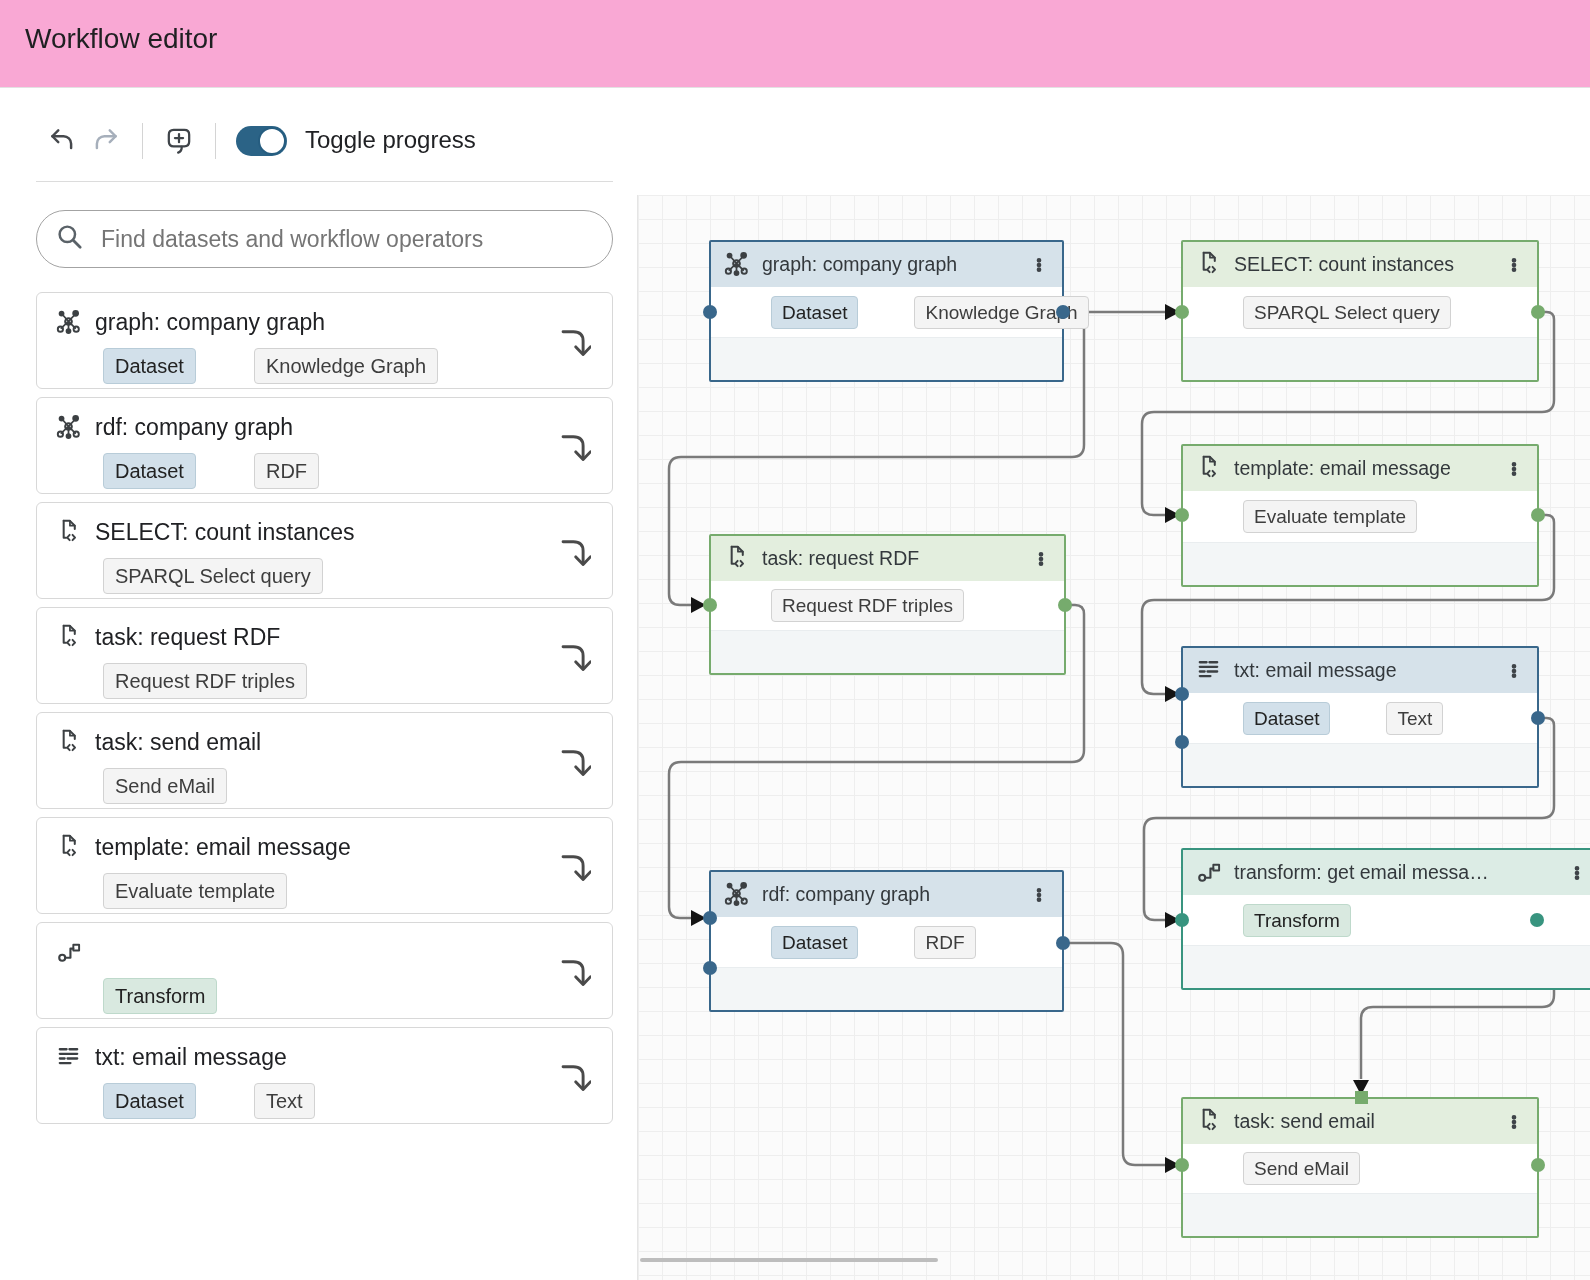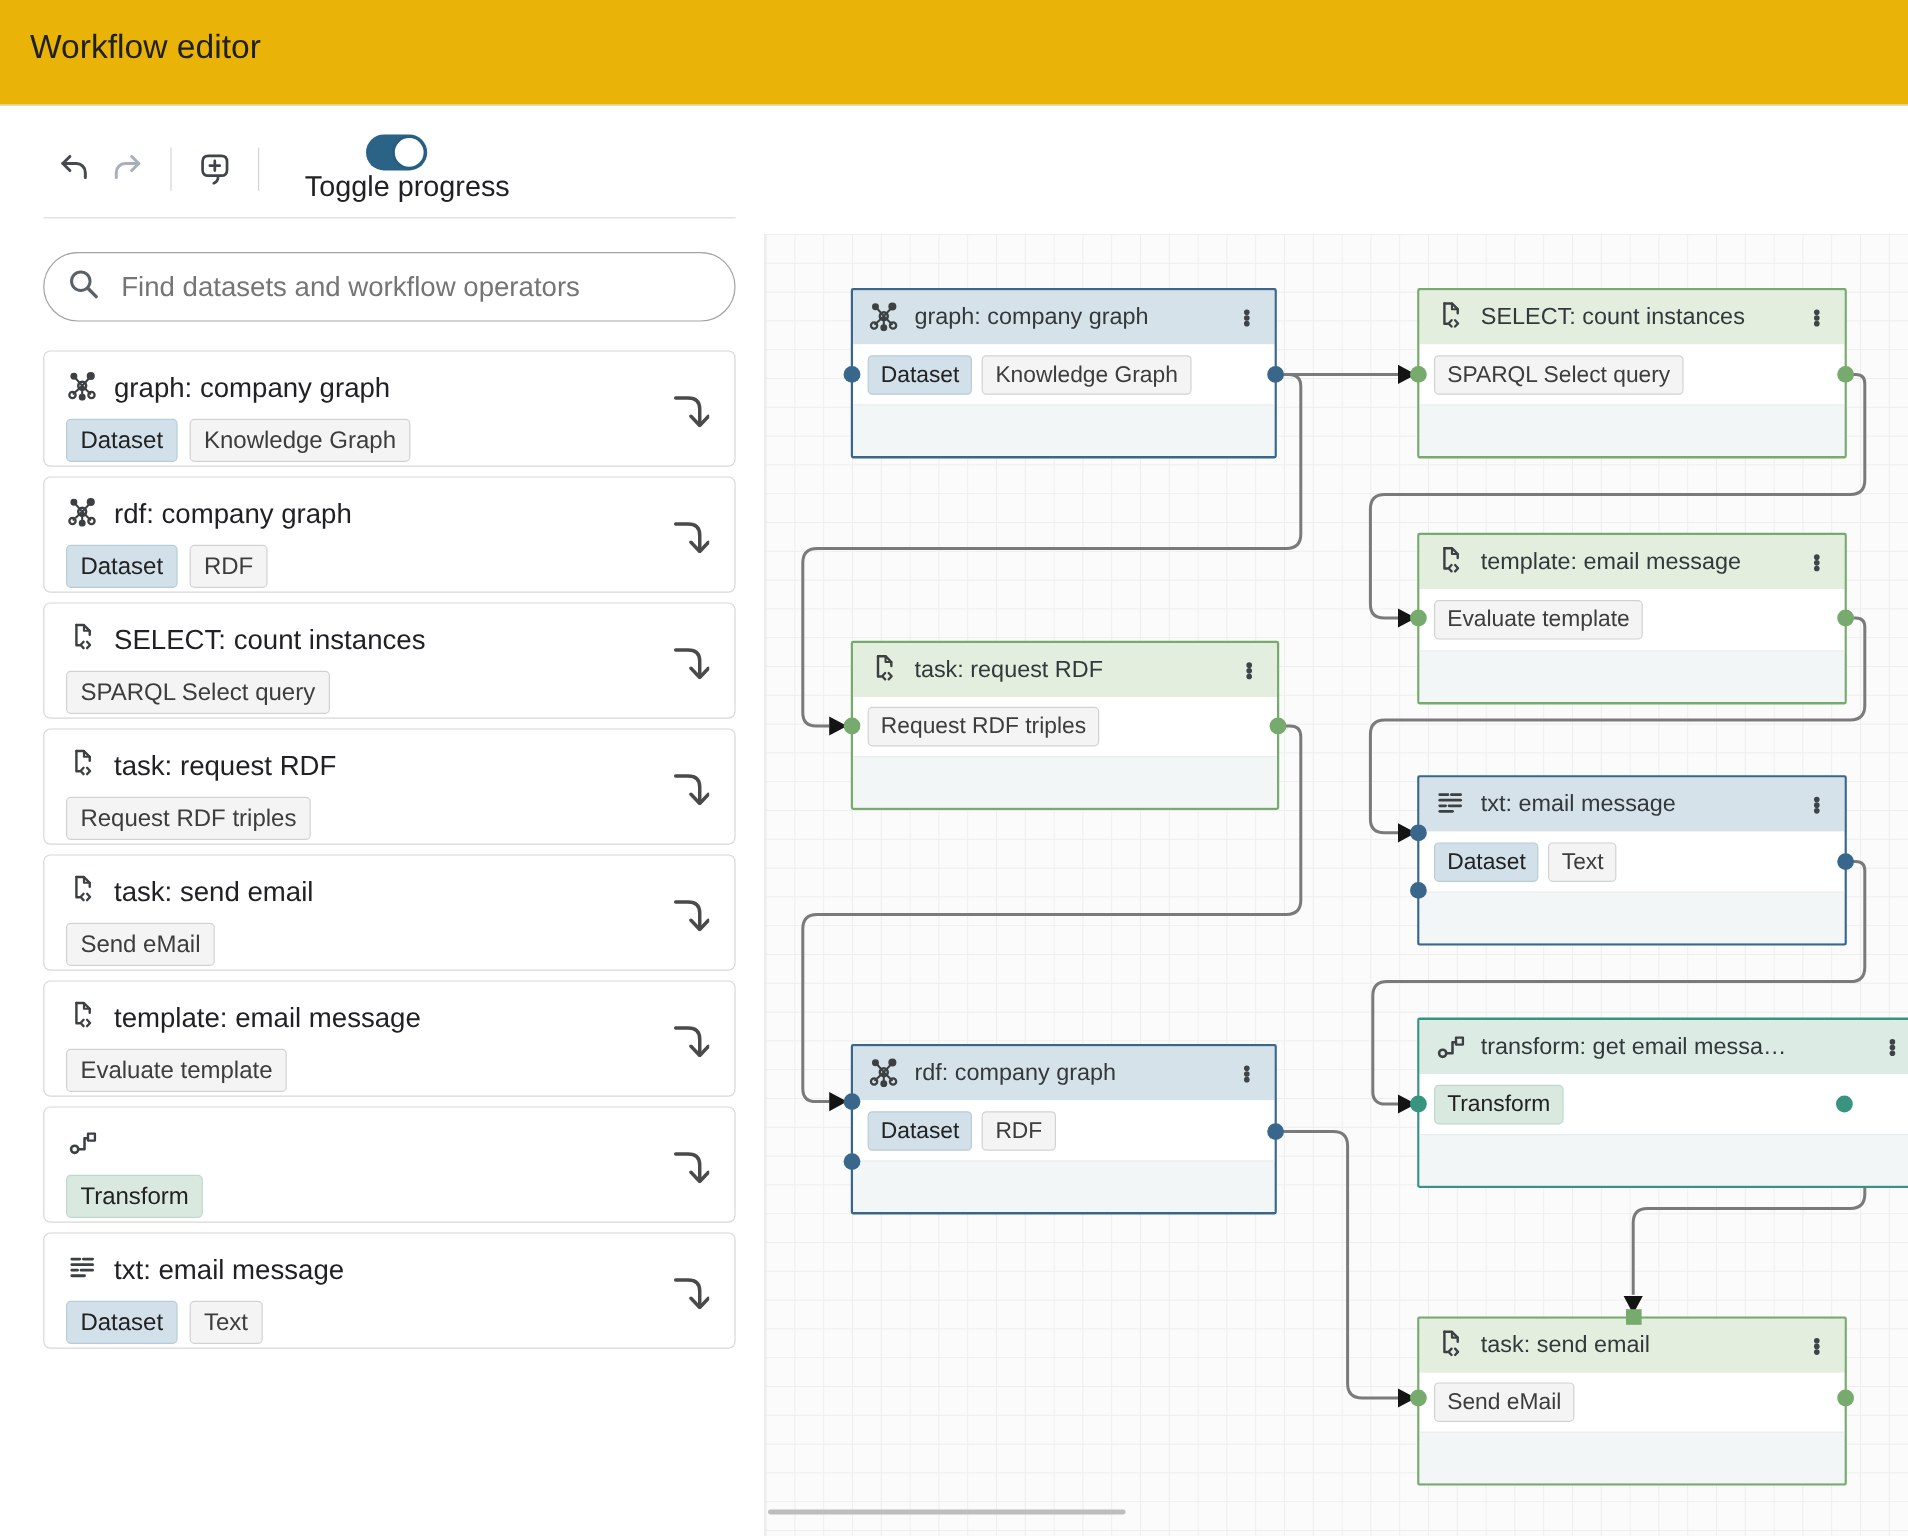--- a/index.html
+++ b/index.html
@@ -2,28 +2,28 @@
 <html><head>
 <meta charset="utf-8">
 <style>
   html,body{margin:0;padding:0;}
   body{
     width:1590px;height:1280px;position:relative;overflow:hidden;
     background:#ffffff;font-family:"Liberation Sans", sans-serif;
     -webkit-font-smoothing:antialiased;
   }
   
-  .app-header{position:absolute;left:0;top:0;width:1590px;height:87px;background:#eab308;border-bottom:1px solid #e2e2e2;}
+  .app-header{position:absolute;left:0;top:0;width:1590px;height:87px;background:#f9a8d4;border-bottom:1px solid #e2e2e2;}
   .app-title{position:absolute;left:25px;top:23px;font-size:28px;color:#1f2022;font-weight:400;}
 
   
   .toolbar{position:absolute;left:40px;top:114px;height:54px;display:flex;align-items:center;}
   .tb-btn{width:44px;height:44px;display:flex;align-items:center;justify-content:center;border:none;background:transparent;padding:0;cursor:pointer;}
   .tb-divider{width:1px;height:36px;background:#d4d4d4;margin:0 14px;}
-  .toggle-wrap{display:flex;align-items:center;margin-left:6px;flex-direction:column;}
+  .toggle-wrap{display:flex;margin-left:6px;}
   .toggle{position:relative;width:51px;height:30px;border-radius:16px;background:#2b6386;cursor:pointer;}
   .toggle-knob{position:absolute;right:1px;top:1px;width:24px;height:24px;border-radius:50%;background:#fff;border:2px solid #265d80;}
   .toggle-label{margin-left:18px;font-size:24px;color:#202124;}
 
   .sidebar-divider{position:absolute;left:36px;top:181px;width:577px;height:1px;background:#dcdcdc;}
 
   
   .search{position:absolute;left:36px;top:210px;width:577px;height:58px;box-sizing:border-box;
     border:1.5px solid #a3a3a3;border-radius:30px;display:flex;align-items:center;padding:0 18px;background:#fff;}
   .search input{border:none;outline:none;flex:1;font-size:23px;color:#333;margin-left:14px;font-family:Liberation Sans, sans-serif;background:transparent;}
@@ -31,21 +31,21 @@
 
   
   .operator-list{position:absolute;left:36px;top:292px;width:577px;display:flex;flex-direction:column;gap:8px;}
   .op-card{position:relative;height:97px;background:#fff;border:1px solid #d8d8d8;border-radius:6px;box-sizing:border-box;padding:14px 18px;cursor:grab;}
   .op-title-row{display:flex;align-items:center;gap:13px;}
   .op-title{font-size:23px;color:#202124;white-space:nowrap;}
   .op-tags{display:flex;gap:10px;margin-top:10px;}
   .op-insert{position:absolute;right:16px;top:50%;transform:translateY(-50%);width:44px;height:44px;display:flex;align-items:center;justify-content:center;border:none;background:transparent;padding:0;cursor:pointer;}
 
   
-  .tag{display:inline-flex;align-items:center;border-radius:4px;line-height:1;box-sizing:border-box;white-space:nowrap;}
+  .tag{display:inline-flex;align-items:center;border-radius:4px;line-height:1;box-sizing:border-box;white-space:nowrap;margin-left:48px;}
   .tag.big{font-size:20px;padding:7px 11px;}
   .tag.small{font-size:19px;padding:6px 10px;}
   .tag.dataset{background:#d2e0ea;border:1px solid #b8ccd8;color:#222;}
   .tag.neutral{background:#f4f4f4;border:1px solid #d2d2d2;color:#3d3d3d;}
   .tag.transform{background:#d9e9e0;border:1px solid #bed9cb;color:#222;}
 
   
   .canvas{position:absolute;left:637px;top:195px;width:953px;height:1085px;
     background-color:#fbfbfb;border-left:1px solid #e5e5e5;
     background-image:linear-gradient(#eeeeee 1px, transparent 1px),linear-gradient(90deg,#eeeeee 1px, transparent 1px);

